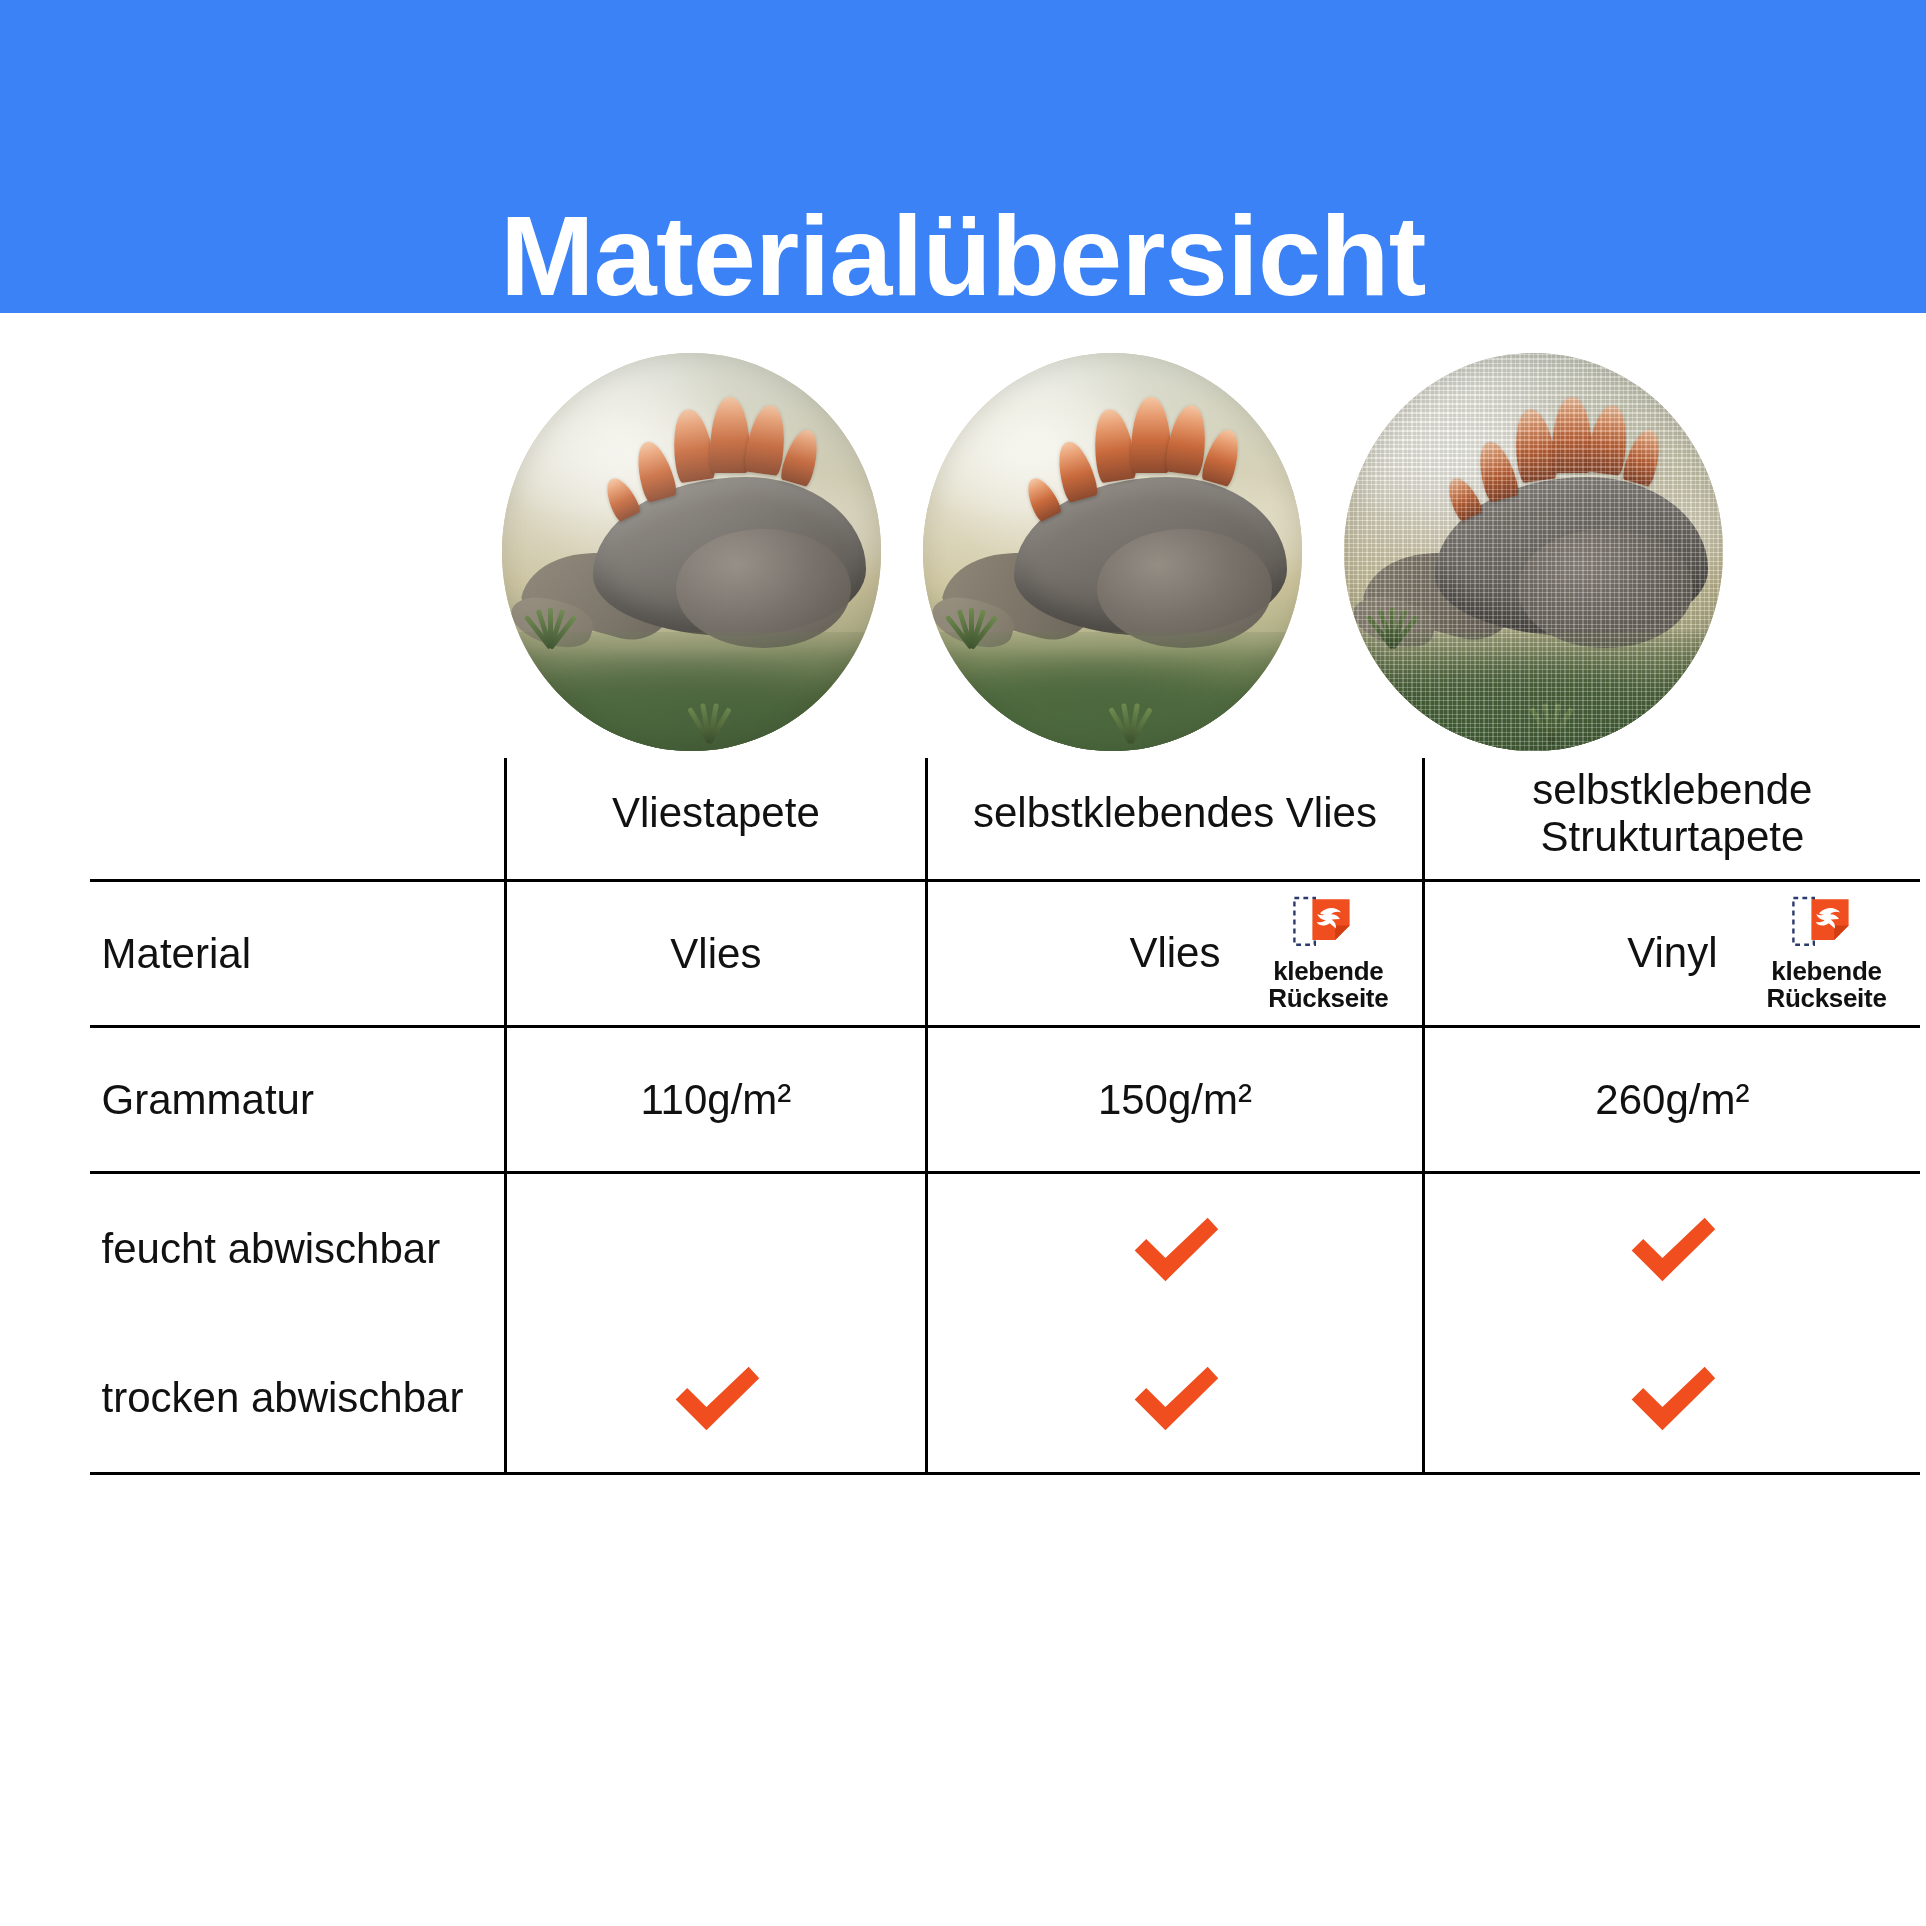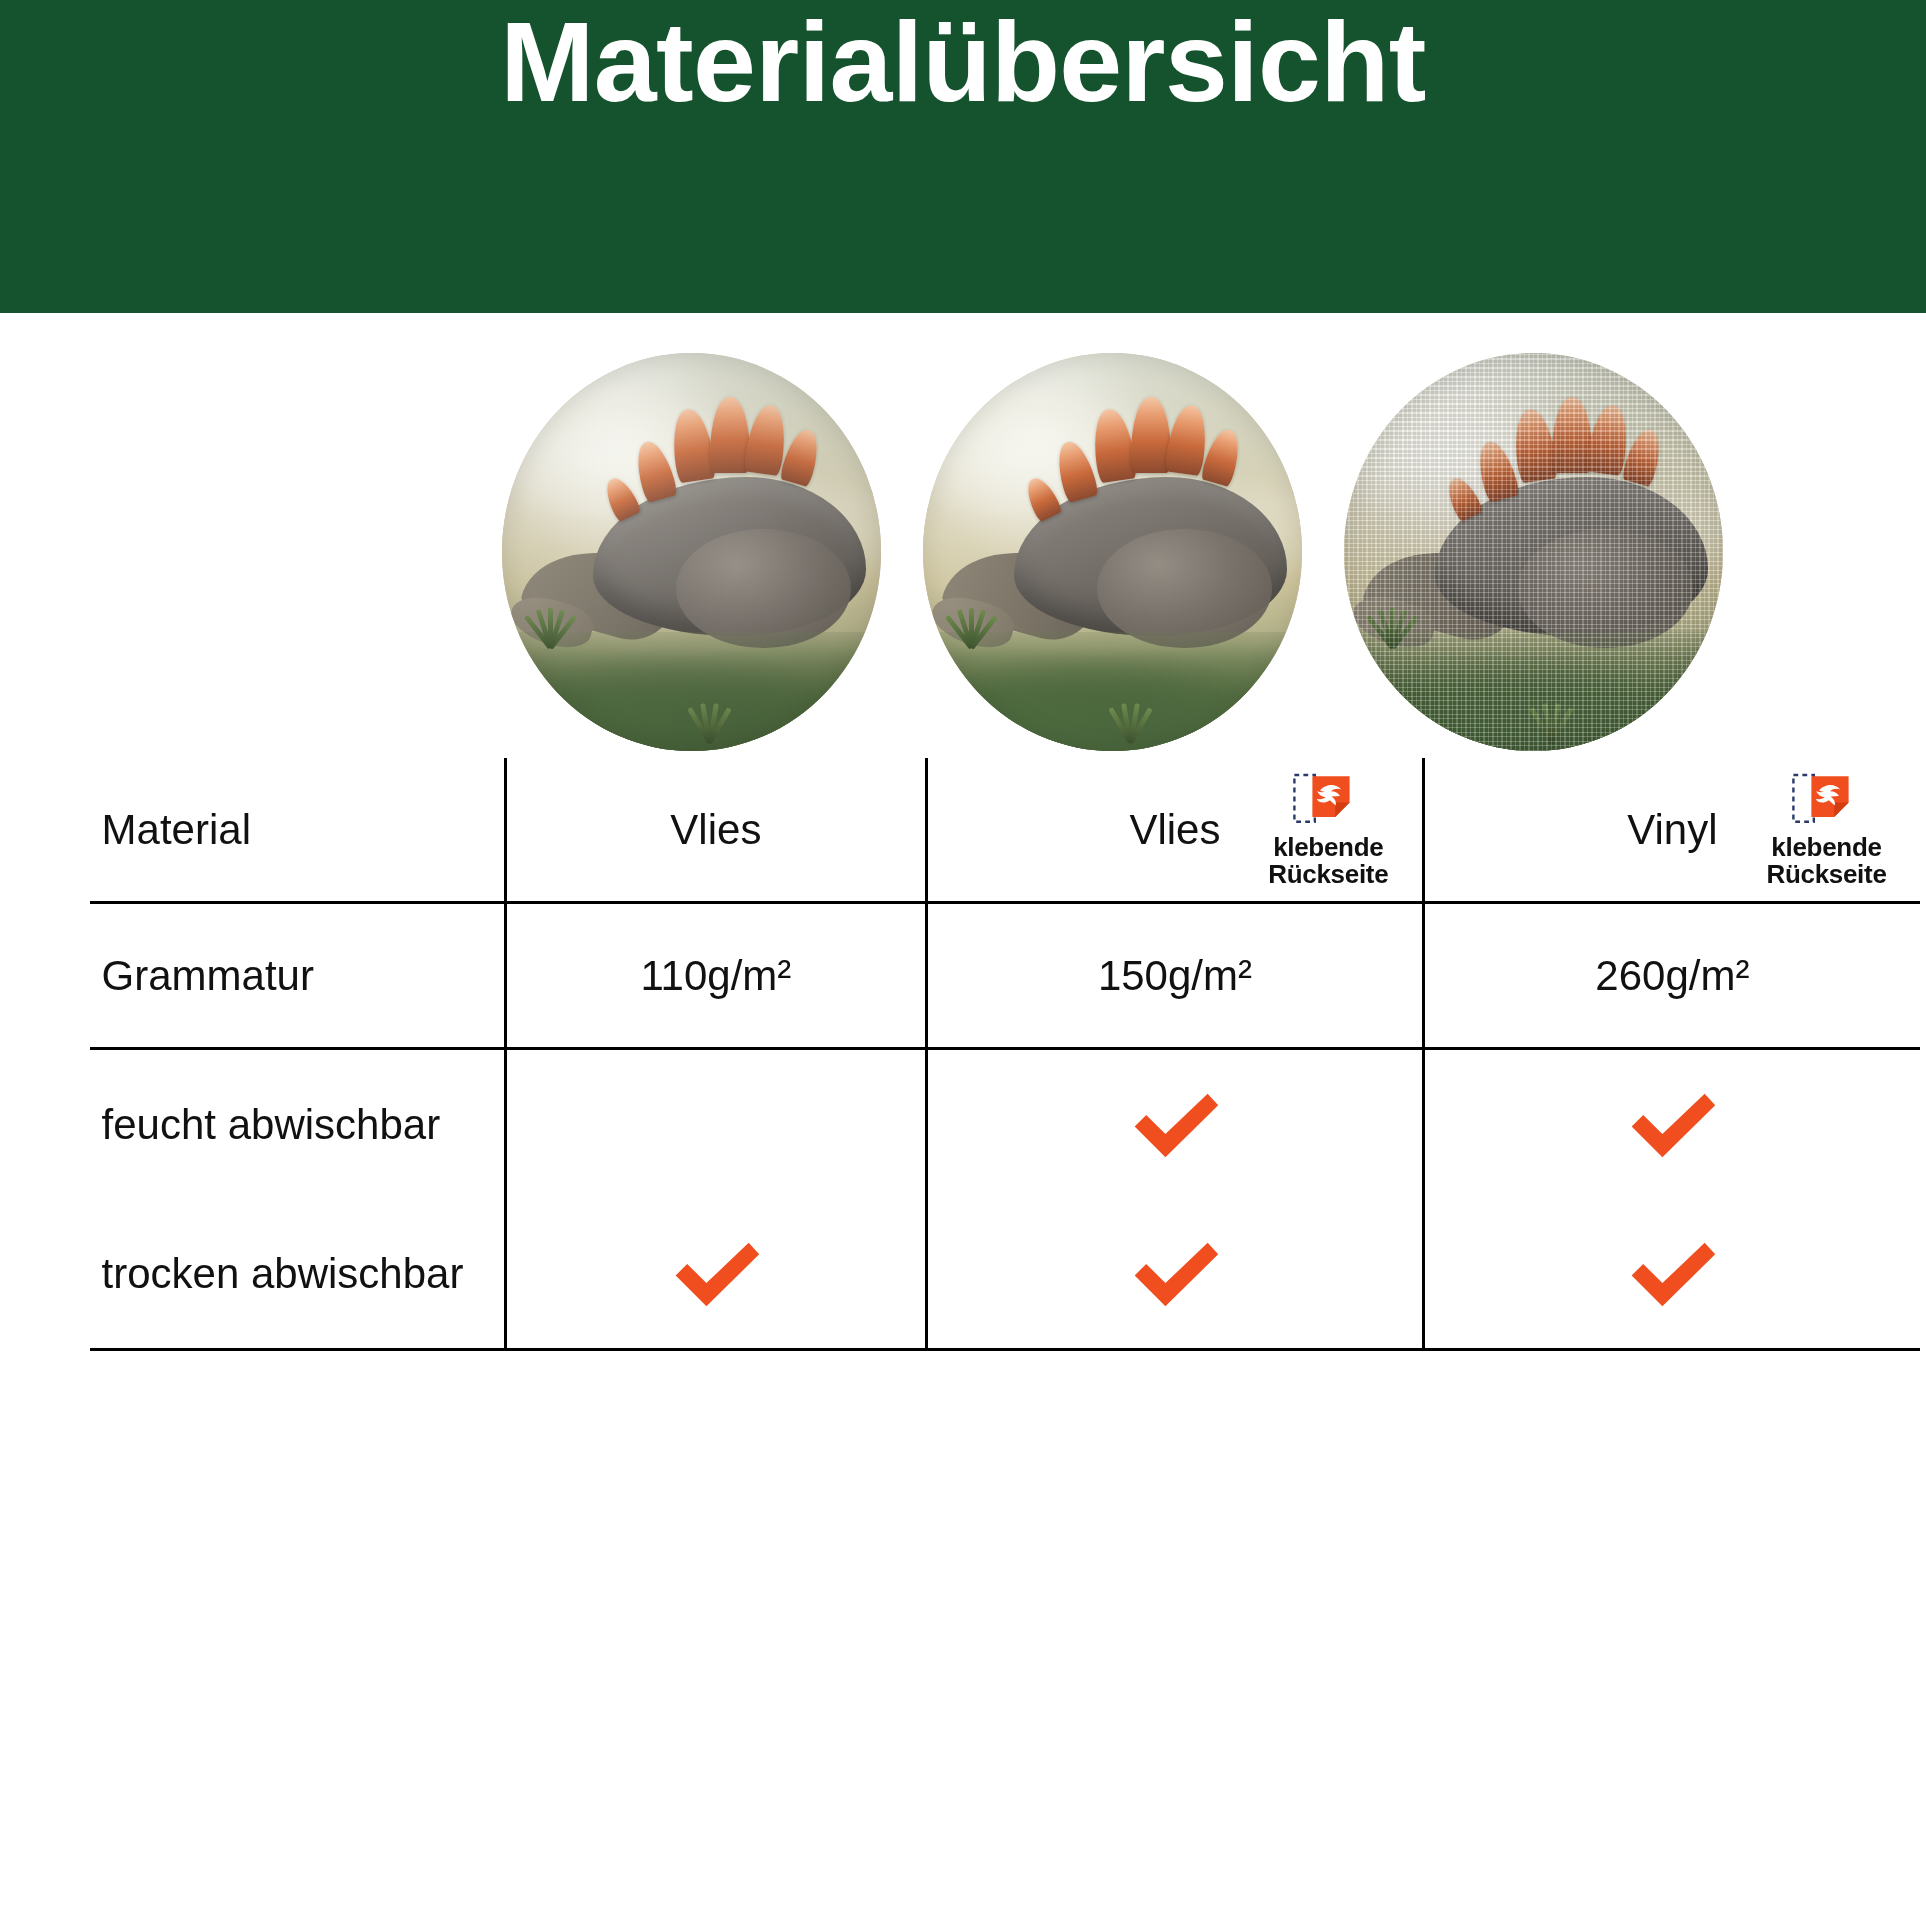--- a/index.html
+++ b/index.html
@@ -11,23 +11,23 @@
     height: 1926px;
     background: #ffffff;
     font-family: "Liberation Sans", sans-serif;
     overflow: hidden;
   }
 
   
   .header-banner {
     width: 100%;
     height: 313px;
-    background: #14532d;
+    background: #3b82f6;
     display: flex;
-    align-items: flex-start;
+    align-items: flex-end;
     justify-content: center;
     box-sizing: border-box;
   }
   .header-title {
     color: #ffffff;
     font-size: 113px;
     font-weight: bold;
     letter-spacing: -0.6px;
     line-height: 1;
     text-align: center;
@@ -379,20 +379,26 @@
 <div class="table-wrap">
   <table class="matrix">
     <colgroup>
       <col class="c0">
         <col class="c1">
         <col class="c2">
         <col class="c3">
     </colgroup>
     <tbody>
 
+      <tr class="hdr-row">
+        <td class="row-label-blank"></td>
+        <td class="hdr-cell vline">Vliestapete</td>
+        <td class="hdr-cell vline">selbstklebendes Vlies</td>
+        <td class="hdr-cell vline">selbstklebende Strukturtapete</td>
+      </tr>
 
       <tr class="body-row">
         <td class="row-label hline-bottom">Material</td>
         <td class="val vline hline-bottom">Vlies</td>
         <td class="vline hline-bottom">
           <div class="cell-inner">
             <span class="val-text">Vlies</span>
             <span class="adh-badge">
               <svg class="adh-icon" viewBox="0 0 120 100">
                 <rect x="4" y="6" width="34" height="78" fill="none" stroke="#2b3a6b" stroke-width="4" stroke-dasharray="8 7"></rect>

